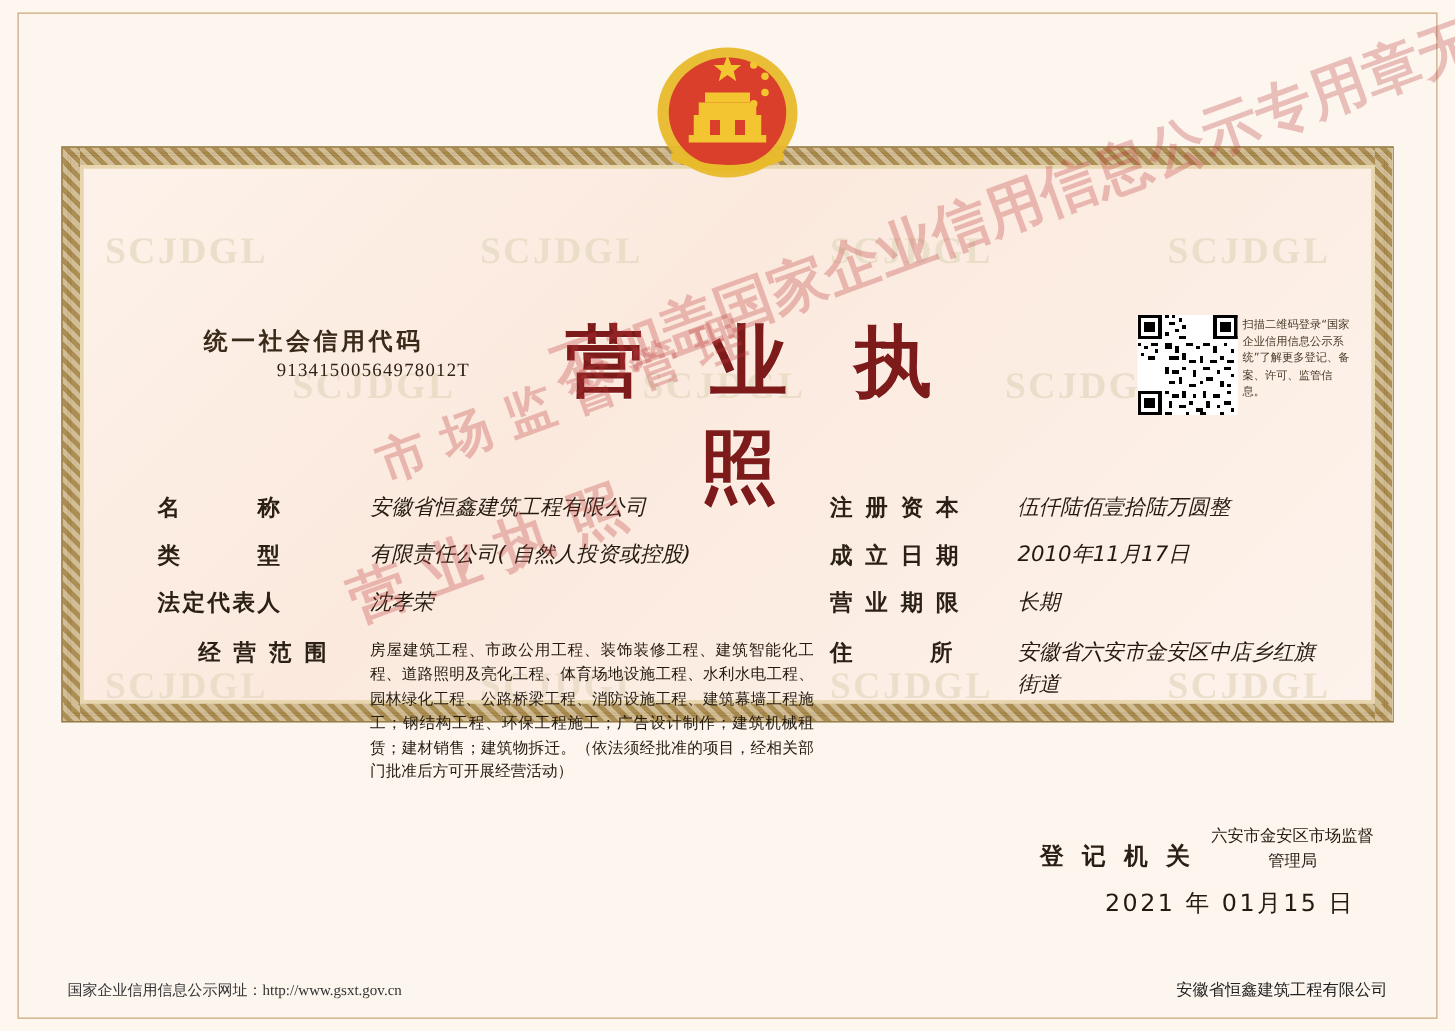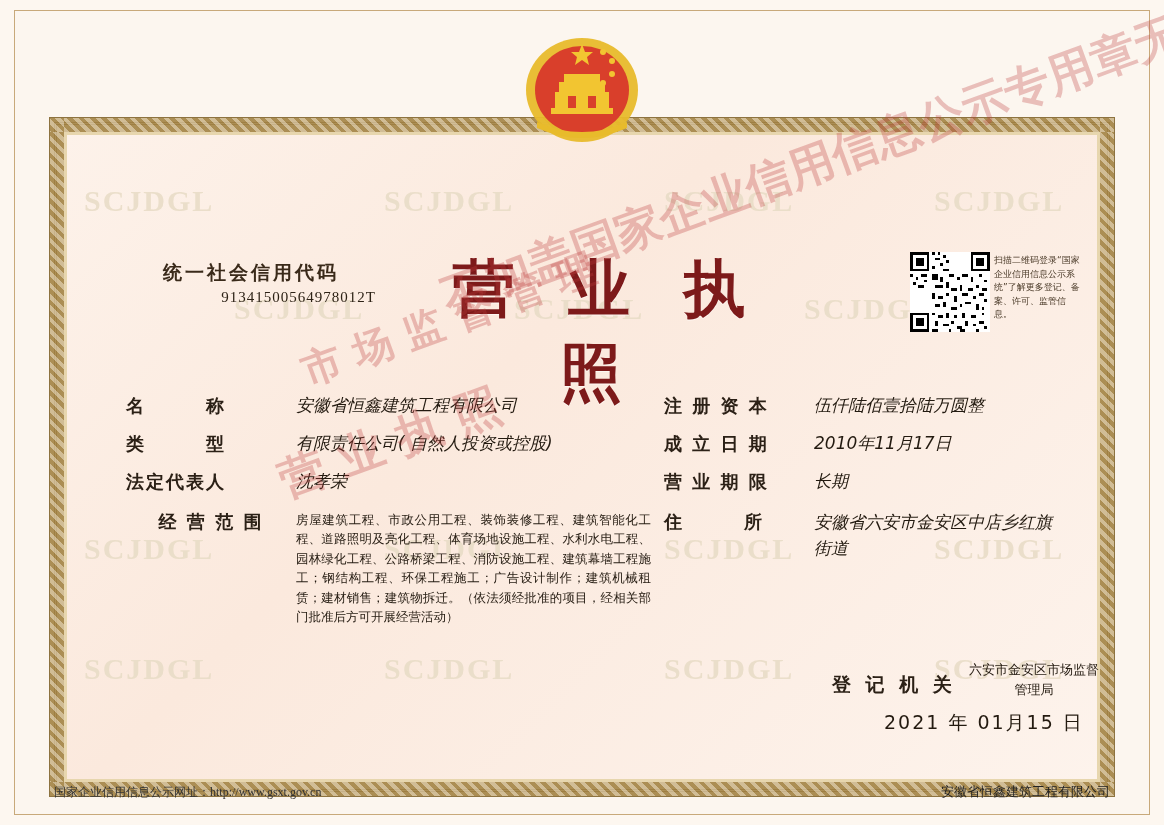--- a/index.html
+++ b/index.html
@@ -14,21 +14,21 @@
     background:#fdf7f0;
   }
   
   .outer-border{
     position:absolute;left:14px;top:10px;right:14px;bottom:10px;
     border:1px solid #c8a97a;
     background:#fcf6ef;
   }
   
   .ornate-frame{
-    position:absolute;left:50px;top:118px;width:1064px;height:678px;
+    position:absolute;left:50px;top:118px;width:1064px;height:459px;
     border:14px solid #b89a5e;
     box-sizing:border-box;
     background:
       linear-gradient(135deg,#fdf2ea 0%,#fbe9dd 40%,#fdf3ec 100%);
     box-shadow:inset 0 0 0 3px #e7d6ae, 0 0 0 1px #8d7340;
   }
   .ornate-frame::before{
     content:"";position:absolute;left:-10px;top:-10px;right:-10px;bottom:-10px;
     border:3px double #a8884a;pointer-events:none;
   }

